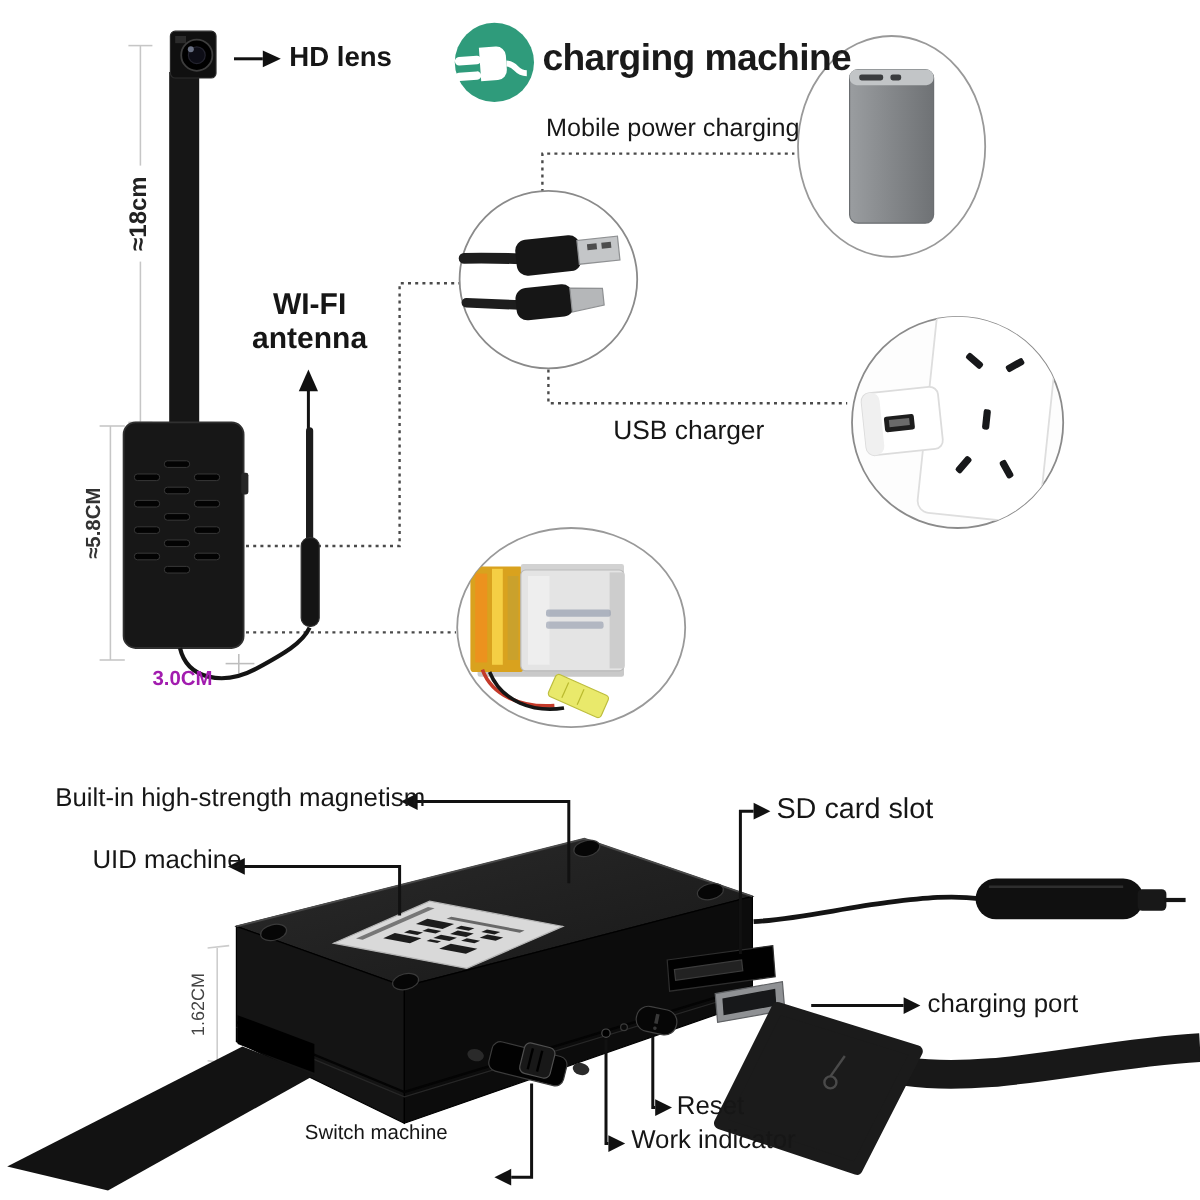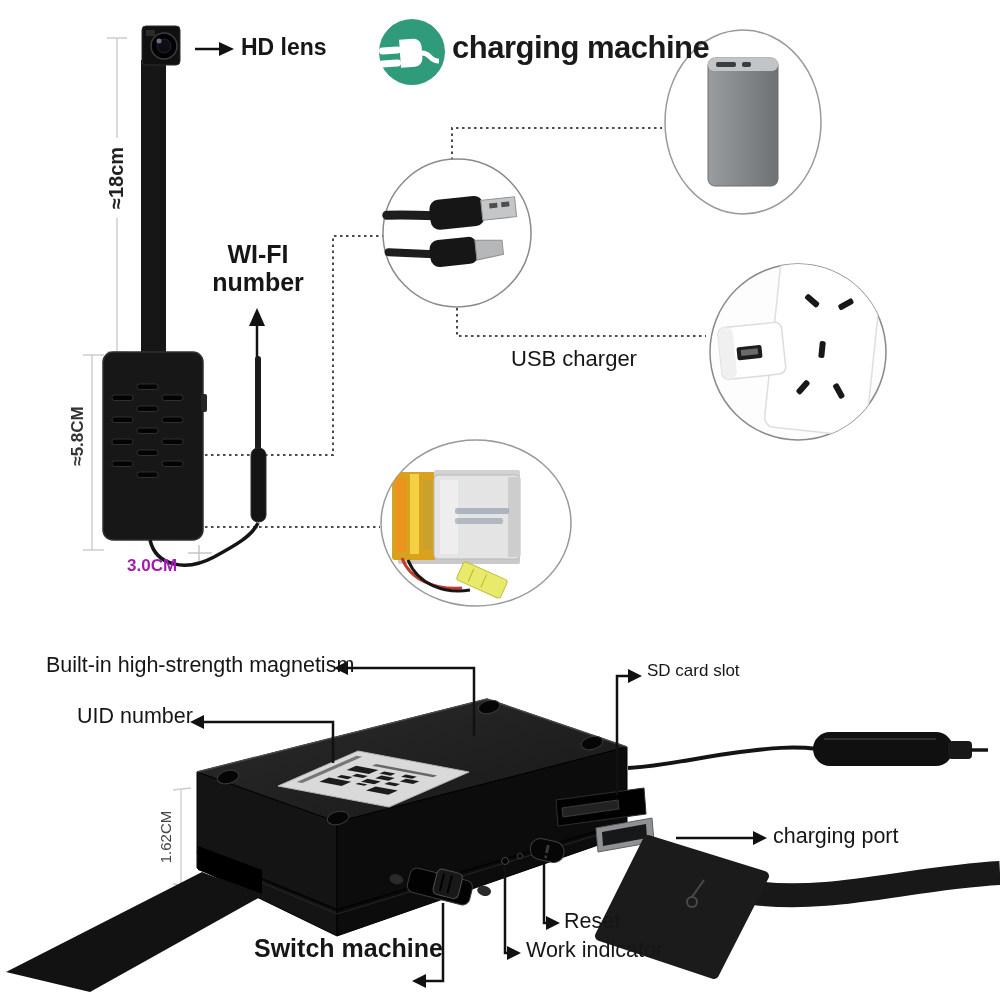--- a/index.html
+++ b/index.html
@@ -283,42 +283,43 @@
     <path d="M43,34 C52,34 50,42 60,42" stroke="#fff" stroke-width="5" fill="none"></path>
   </svg>
 </div>
 
 <div class="label" style="left:452px;top:30px;font-size:31px;font-weight:800;letter-spacing:-0.5px;color:#1a1a1a;">charging machine</div>
 
 <div class="label" style="left:241px;top:34px;font-size:23px;font-weight:600;">HD lens</div>
 
 <div class="label" style="left:203px;top:241px;width:110px;text-align:center;font-size:25px;font-weight:700;line-height:1.1;">
   <div>WI-FI</div>
-  <div>number</div>
+  <div>antenna</div>
 </div>
 
 <div class="label rot" style="left:70px;top:167px;width:92px;height:22px;text-align:center;font-size:20px;font-weight:600;color:#222;">≈18cm</div>
 
 <div class="label rot" style="left:32px;top:426px;width:92px;height:20px;text-align:center;font-size:17px;font-weight:600;color:#333;">≈5.8CM</div>
 
 <div class="label" style="left:127px;top:556px;font-size:17px;font-weight:600;color:#a21caf;">3.0CM</div>
 
+<div class="label" style="left:455px;top:95px;font-size:21px;font-weight:500;">Mobile power charging</div>
 
 <div class="label" style="left:511px;top:346px;font-size:22px;font-weight:500;">USB charger</div>
 
 
 <div class="label" style="left:30px;top:653px;font-size:21.5px;font-weight:500;margin-left:16px;">Built-in high-strength magnetism</div>
 
-<div class="label" style="left:77px;top:704px;font-size:21.5px;font-weight:500;">UID number</div>
-
-<div class="label" style="left:647px;top:661px;font-size:17px;font-weight:500;">SD card slot</div>
+<div class="label" style="left:77px;top:704px;font-size:21.5px;font-weight:500;">UID machine</div>
+
+<div class="label" style="left:647px;top:661px;font-size:24px;font-weight:500;">SD card slot</div>
 
 <div class="label" style="left:773px;top:824px;font-size:21.5px;font-weight:500;">charging port</div>
 
 <div class="label" style="left:564px;top:909px;font-size:21.5px;font-weight:500;">Reset</div>
 
 <div class="label" style="left:526px;top:938px;font-size:21.5px;font-weight:500;">Work indicator</div>
 
-<div class="label" style="left:254px;top:934px;font-size:25px;font-weight:700;">Switch machine</div>
+<div class="label" style="left:254px;top:934px;font-size:17px;font-weight:400;">Switch machine</div>
 
 <div class="label rot" style="left:128px;top:828px;width:76px;height:18px;text-align:center;font-size:15px;font-weight:500;color:#444;">1.62CM</div>
 
 </div>
 
 </body></html>

